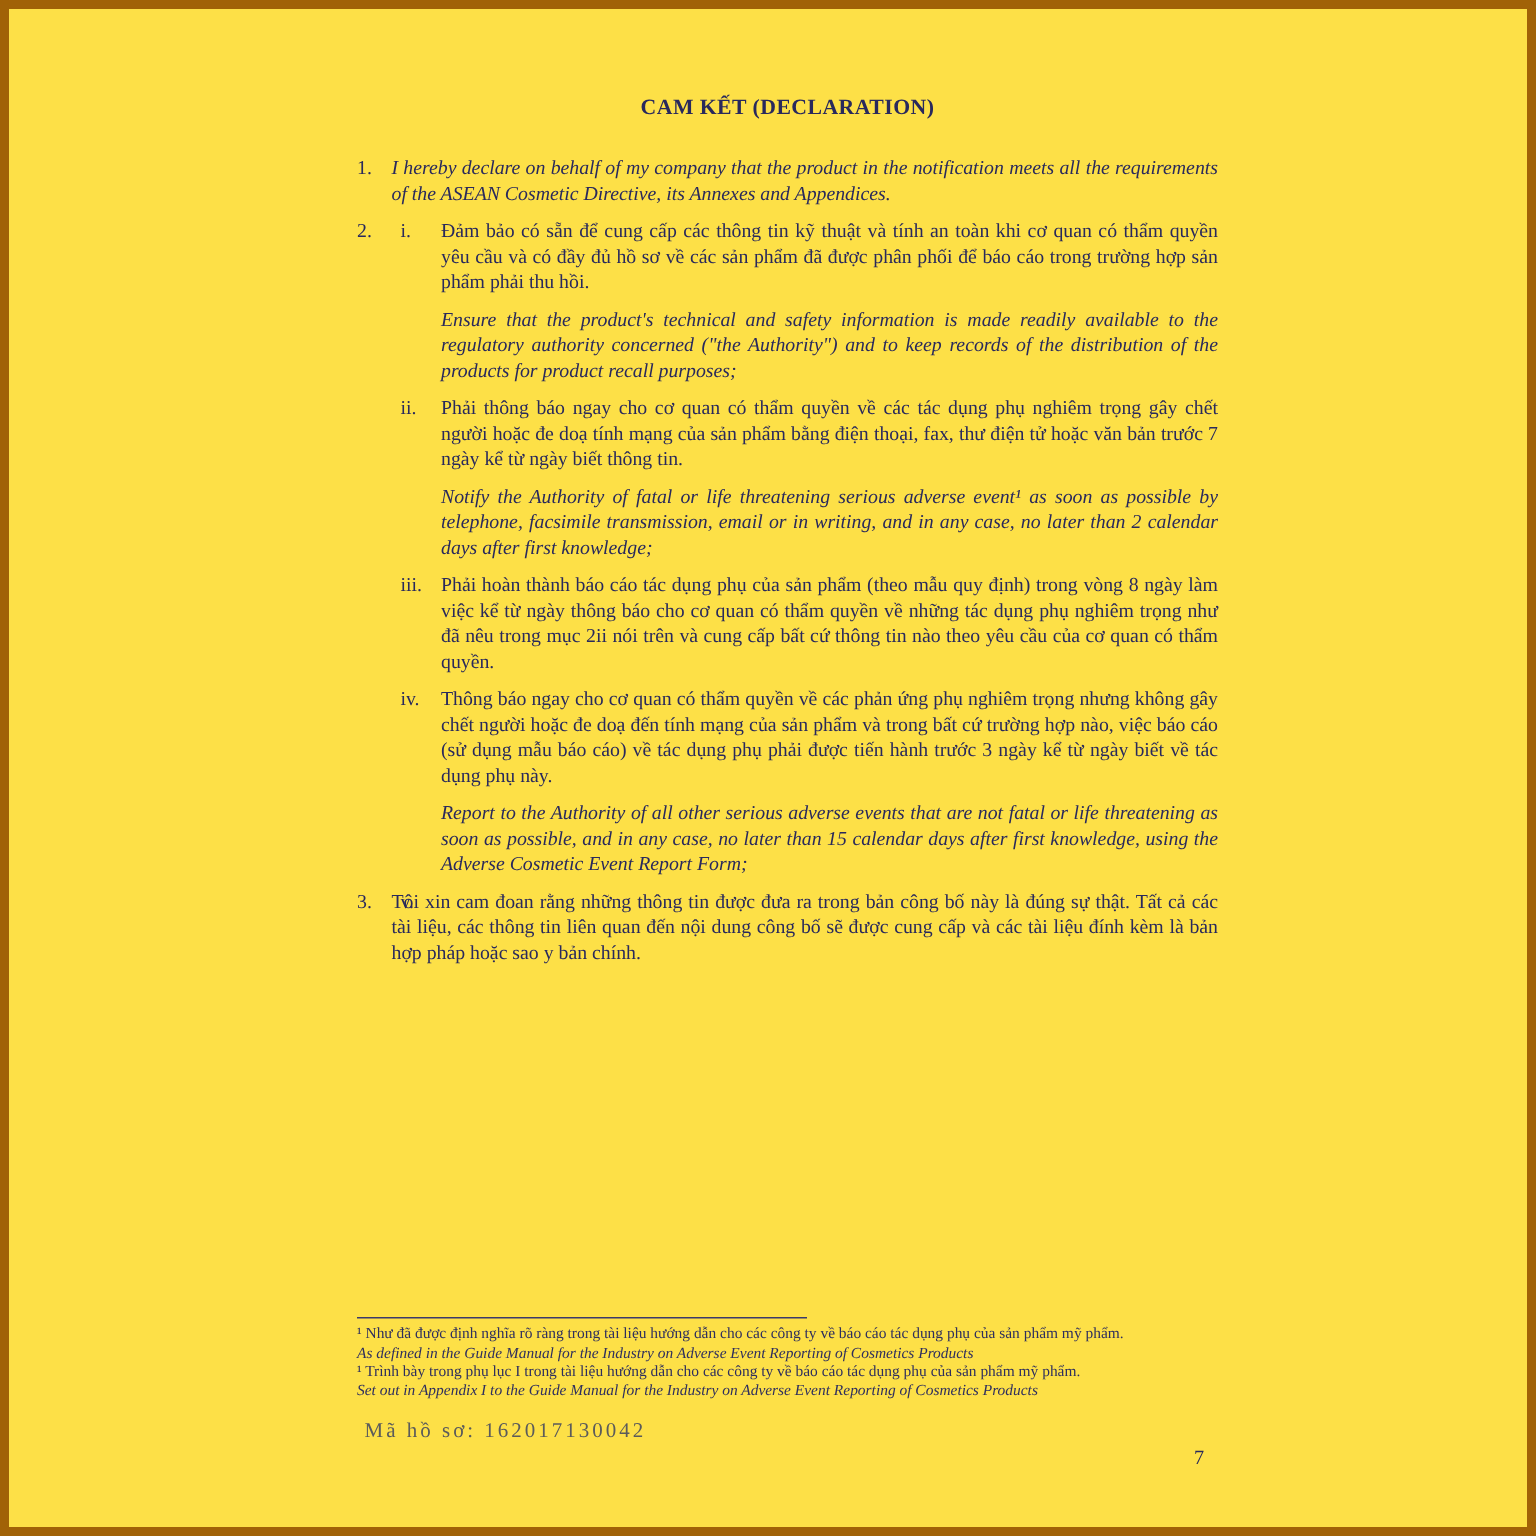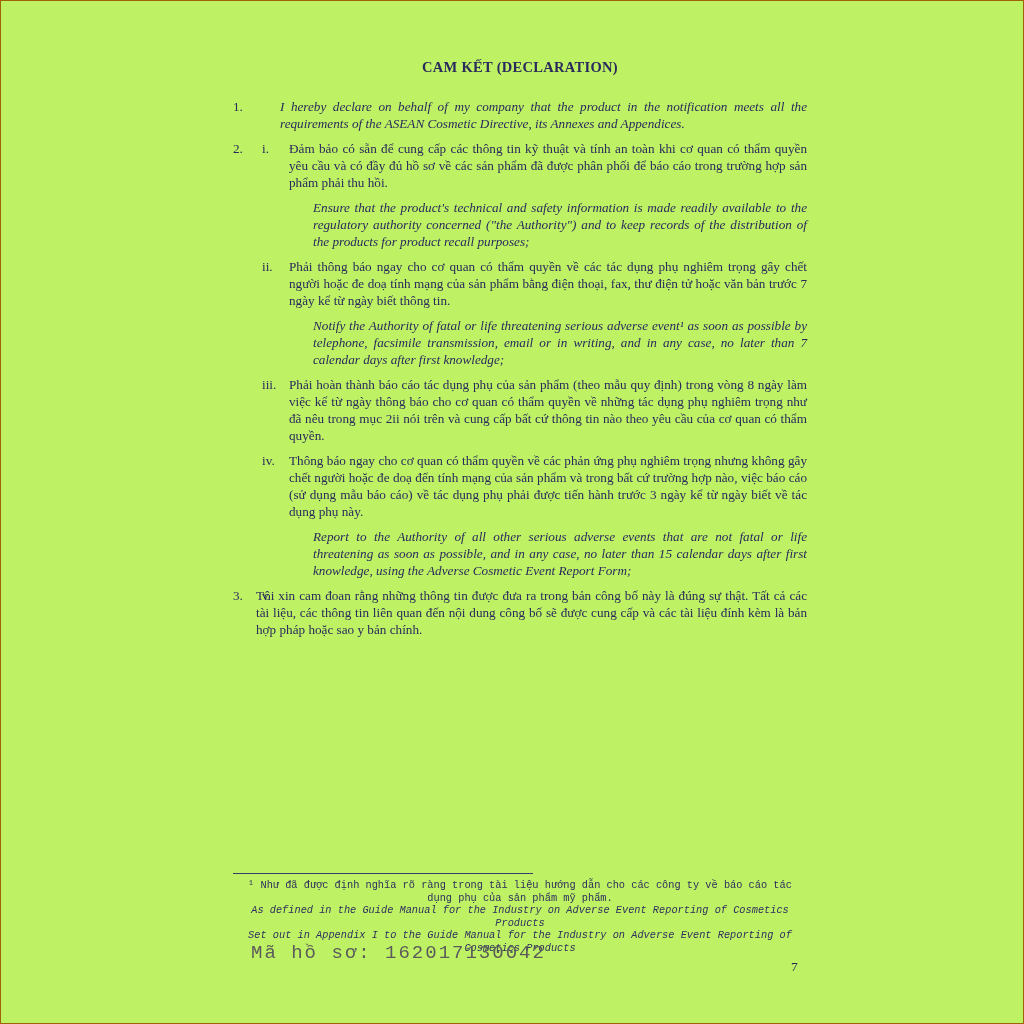--- a/index.html
+++ b/index.html
@@ -8,22 +8,22 @@
     width: 1024px;
     height: 1024px;
     position: relative;
     font-family: "Liberation Serif", serif;
     color: #29295c;
     overflow: hidden;
   }
   .canvas {
     position: absolute;
     inset: 0;
-    background: #bef264;
-    border: 1px solid #a16207;
+    background: #fde047;
+    border: 6px solid #a16207;
     padding-left: 36px;
   }
   .content {
     position: absolute;
     left: 232px;
     top: 58px;
     width: 574px;
   }
   .title {
     font-size: 14.5px;
@@ -43,57 +43,56 @@
     top: 0;
     font-size: 13.2px;
     line-height: 17px;
   }
   p.vi, p.en, p.mixed {
     font-size: 13.2px;
     line-height: 17px;
     text-align: justify;
     margin-bottom: 8px;
   }
-  p.en, .en-inline { font-style: italic; margin-left: 24px; }
+  p.en, .en-inline { font-style: italic; }
   .subitem {
     position: relative;
     padding-left: 33px;
   }
   .sub-num {
     position: absolute;
     left: 6px;
     top: 0;
     font-size: 13.2px;
     line-height: 17px;
   }
   .footnotes {
     position: absolute;
     left: 232px;
     top: 872px;
     width: 574px;
-    font-family: Liberation Mono, monospace;
+    font-family: Liberation Serif, serif;
     color: #2e2e5e;
-    text-align: center;
   }
   .fn-rule {
     width: 300px;
     border-top: 1px solid #3a3a6a;
     margin-bottom: 5px;
   }
   .fn {
     font-size: 10.3px;
     line-height: 12.5px;
   }
   .fn.fn-en { font-style: italic; }
   .footer-code {
     position: absolute;
-    left: 250px;
+    left: 237px;
     top: 941px;
-    font-family: Liberation Mono, monospace;
-    font-size: 19px;
+    font-family: Liberation Serif, serif;
+    font-size: 14px;
     letter-spacing: 2px;
     color: #5b5b5b;
   }
   .page-number {
     position: absolute;
     left: 790px;
     top: 958px;
     font-size: 13.5px;
     color: #29295c;
   }
@@ -117,21 +116,21 @@
 
       <div class="subitem">
         <span class="sub-num">i.</span>
         <p class="vi">Đảm bảo có sẵn để cung cấp các thông tin kỹ thuật và tính an toàn khi cơ quan có thẩm quyền yêu cầu và có đầy đủ hồ sơ về các sản phẩm đã được phân phối để báo cáo trong trường hợp sản phẩm phải thu hồi.</p>
         <p class="en">Ensure that the product's technical and safety information is made readily available to the regulatory authority concerned ("the Authority") and to keep records of the distribution of the products for product recall purposes;</p>
       </div>
 
       <div class="subitem">
         <span class="sub-num">ii.</span>
         <p class="vi">Phải thông báo ngay cho cơ quan có thẩm quyền về các tác dụng phụ nghiêm trọng gây chết người hoặc đe doạ tính mạng của sản phẩm bằng điện thoại, fax, thư điện tử hoặc văn bản trước 7 ngày kể từ ngày biết thông tin.</p>
-        <p class="en">Notify the Authority of fatal or life threatening serious adverse event¹ as soon as possible by telephone, facsimile transmission, email or in writing, and in any case, no later than 7 calendar days after first knowledge;</p>
+        <p class="en">Notify the Authority of fatal or life threatening serious adverse event¹ as soon as possible by telephone, facsimile transmission, email or in writing, and in any case, no later than 2 calendar days after first knowledge;</p>
       </div>
 
       <div class="subitem">
         <span class="sub-num">iii.</span>
         <p class="vi">Phải hoàn thành báo cáo tác dụng phụ của sản phẩm (theo mẫu quy định) trong vòng 8 ngày làm việc kể từ ngày thông báo cho cơ quan có thẩm quyền về những tác dụng phụ nghiêm trọng như đã nêu trong mục 2ii nói trên và cung cấp bất cứ thông tin nào theo yêu cầu của cơ quan có thẩm quyền.</p>
       </div>
 
       <div class="subitem">
         <span class="sub-num">iv.</span>
         <p class="vi">Thông báo ngay cho cơ quan có thẩm quyền về các phản ứng phụ nghiêm trọng nhưng không gây chết người hoặc đe doạ đến tính mạng của sản phẩm và trong bất cứ trường hợp nào, việc báo cáo (sử dụng mẫu báo cáo) về tác dụng phụ phải được tiến hành trước 3 ngày kể từ ngày biết về tác dụng phụ này.</p>
@@ -147,19 +146,20 @@
       <span class="num">3.</span>
       <p class="vi">Tôi xin cam đoan rằng những thông tin được đưa ra trong bản công bố này là đúng sự thật. Tất cả các tài liệu, các thông tin liên quan đến nội dung công bố sẽ được cung cấp và các tài liệu đính kèm là bản hợp pháp hoặc sao y bản chính.</p>
     </div>
 
   </div>
 
   <div class="footnotes">
     <div class="fn-rule"></div>
     <p class="fn fn-vi">¹ Như đã được định nghĩa rõ ràng trong tài liệu hướng dẫn cho các công ty về báo cáo tác dụng phụ của sản phẩm mỹ phẩm.</p>
     <p class="fn fn-en">As defined in the Guide Manual for the Industry on Adverse Event Reporting of Cosmetics Products</p>
+    <p class="fn fn-vi">¹  Trình bày trong phụ lục I trong tài liệu hướng dẫn cho các công ty về báo cáo tác dụng phụ của sản phẩm mỹ phẩm.</p>
     <p class="fn fn-en">Set out in Appendix I to the Guide Manual for the Industry on Adverse Event Reporting of Cosmetics Products</p>
   </div>
 
   <div class="footer-code">Mã hồ sơ: 162017130042</div>
   <div class="page-number">7</div>
 
 </div>
 
 </body></html>

